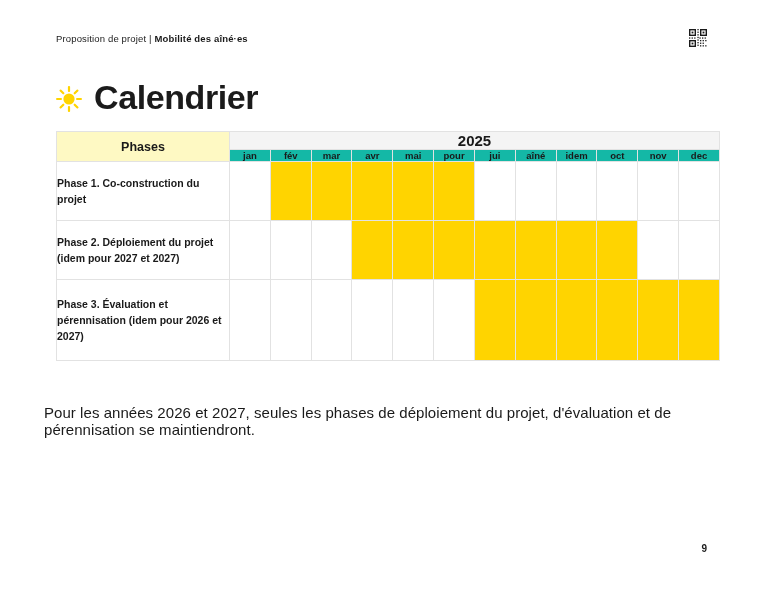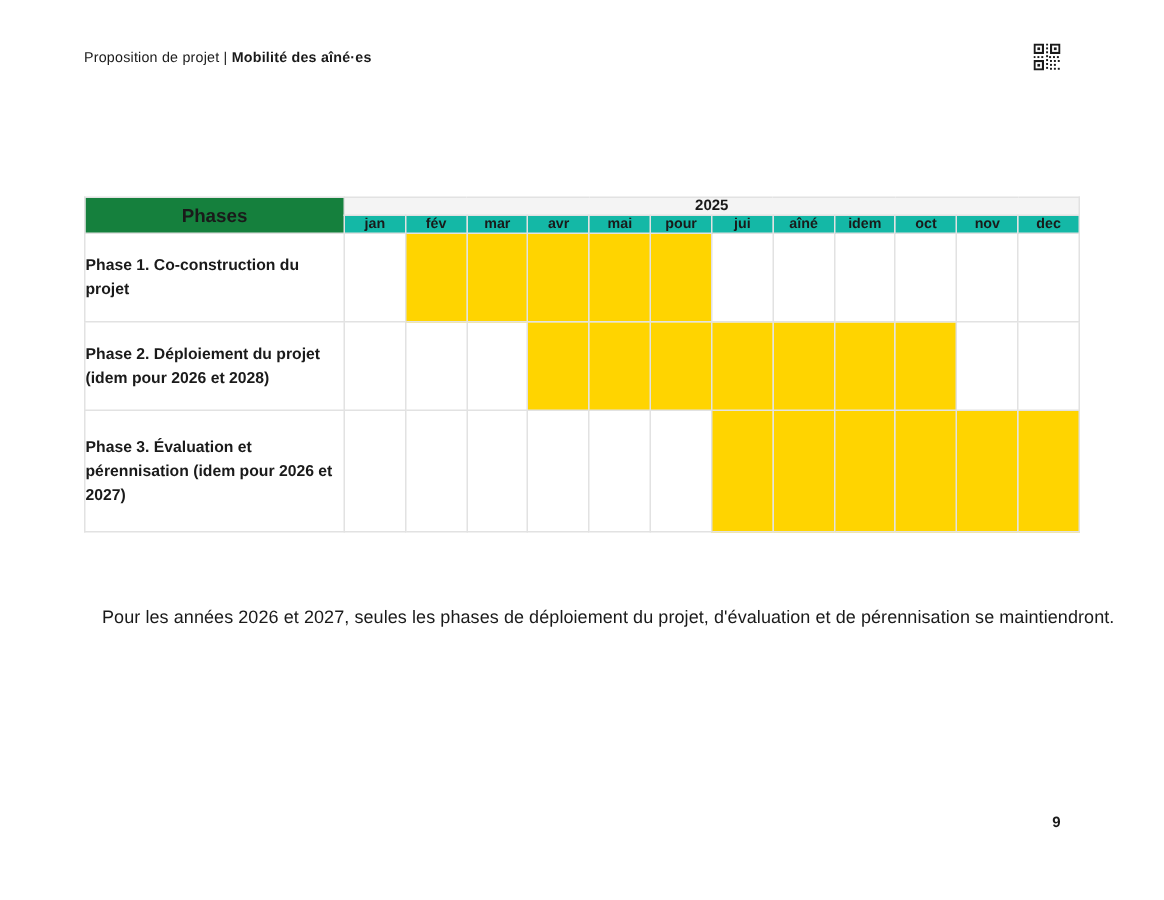--- a/index.html
+++ b/index.html
@@ -84,32 +84,32 @@
     border-collapse: collapse;
     width: 664px;
     table-layout: fixed;
   }
   table.cal th, table.cal td {
     border: 1px solid #e2e2e2;
     padding: 0;
   }
   .phases-head {
     width: 172px;
-    background: #15803d;
+    background: #fef9c3;
     vertical-align: middle;
     padding: 10px 0 10px 12px;
     font-size: 12.5px;
     font-weight: bold;
     border: 1px solid #f4f4f4;
     border-right: 1px solid #e2e2e2;
   }
   .year-cell {
     background: #f4f4f4;
     text-align: center;
-    font-size: 10px;
+    font-size: 15px;
     color: #1a1a1a;
     padding: 6px 0 2px 0;
     border: 1px solid #f4f4f4;
     border-bottom: none;
   }
   .month-cell {
     background: #14b8a6;
     text-align: center;
     font-size: 9.5px;
     color: #1a1a1a;
@@ -132,23 +132,23 @@
   .filled {
     background: #ffd400;
     border-color: #ffd400;
   }
   .row-tall .month-slot { height: 80px; }
 
   
   .footnote {
     position: absolute;
     top: 404px;
-    left: 68px;
+    left: 44px;
     width: 680px;
-    font-size: 12px;
+    font-size: 15px;
     color: #1a1a1a;
     letter-spacing: 0.05px;
   }
 
   
   .page-num {
     position: absolute;
     right: 56px;
     bottom: 46px;
     font-size: 10px;
@@ -192,20 +192,38 @@
         <rect x="16.2" y="11" width="1.3" height="1.3" fill="#1a1a1a"></rect>
         <rect x="11" y="13.6" width="1.3" height="1.3" fill="#1a1a1a"></rect>
         <rect x="13.6" y="13.6" width="1.3" height="1.3" fill="#1a1a1a"></rect>
         <rect x="16.2" y="16.2" width="1.3" height="1.3" fill="#1a1a1a"></rect>
         <rect x="11" y="16.2" width="1.3" height="1.3" fill="#1a1a1a"></rect>
         <rect x="13.6" y="16.2" width="1.3" height="1.3" fill="#1a1a1a"></rect>
       </svg>
     </div>
   </div>
 
+  <div class="title-row">
+    <div class="sun-icon">
+      <svg width="26" height="26" viewBox="0 0 26 26" xmlns="http://www.w3.org/2000/svg">
+        <g fill="#ffd400">
+          <circle cx="13" cy="13" r="5.6"></circle>
+          <rect x="11.9" y="0" width="2.2" height="6" rx="1"></rect>
+          <rect x="11.9" y="20" width="2.2" height="6" rx="1"></rect>
+          <rect x="0" y="11.9" width="6" height="2.2" rx="1"></rect>
+          <rect x="20" y="11.9" width="6" height="2.2" rx="1"></rect>
+          <rect x="11.9" y="0" width="2.2" height="6" rx="1" transform="rotate(45 13 13)"></rect>
+          <rect x="11.9" y="20" width="2.2" height="6" rx="1" transform="rotate(45 13 13)"></rect>
+          <rect x="0" y="11.9" width="6" height="2.2" rx="1" transform="rotate(45 13 13)"></rect>
+          <rect x="20" y="11.9" width="6" height="2.2" rx="1" transform="rotate(45 13 13)"></rect>
+        </g>
+      </svg>
+    </div>
+    <div class="page-title">Calendrier</div>
+  </div>
 
   <div class="table-wrap">
     <table class="cal">
       <thead>
         <tr>
           <th class="phases-head" rowspan="2">Phases</th>
           <th class="year-cell" colspan="12">2025</th>
         </tr>
         <tr>
           <th class="month-cell">jan</th>
@@ -232,21 +250,21 @@
             <td class="month-slot filled"></td>
             <td class="month-slot filled"></td>
             <td class="month-slot"></td>
             <td class="month-slot"></td>
             <td class="month-slot"></td>
             <td class="month-slot"></td>
             <td class="month-slot"></td>
             <td class="month-slot"></td>
           </tr>
           <tr>
-            <td class="phase-label">Phase 2. Déploiement du projet (idem pour 2026 et 2028)</td>
+            <td class="phase-label">Phase 2. Déploiement du projet (idem pour 2027 et 2027)</td>
             <td class="month-slot"></td>
             <td class="month-slot"></td>
             <td class="month-slot"></td>
             <td class="month-slot filled"></td>
             <td class="month-slot filled"></td>
             <td class="month-slot filled"></td>
             <td class="month-slot filled"></td>
             <td class="month-slot filled"></td>
             <td class="month-slot filled"></td>
             <td class="month-slot filled"></td>

